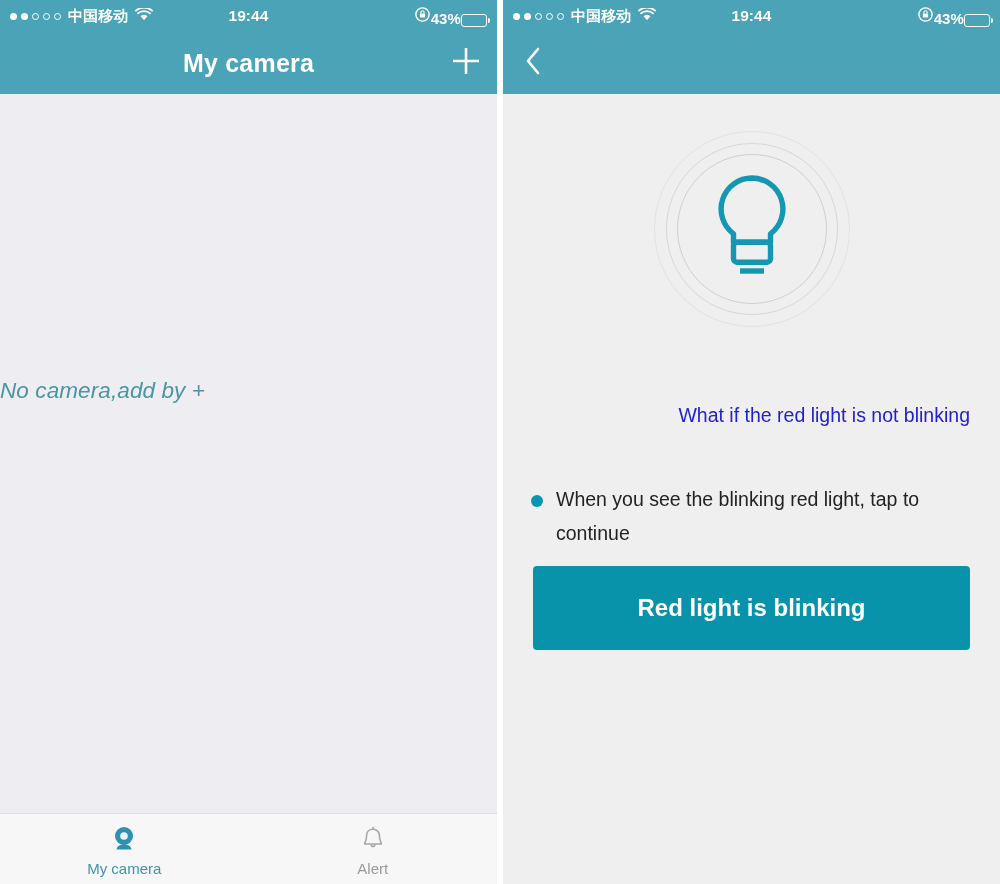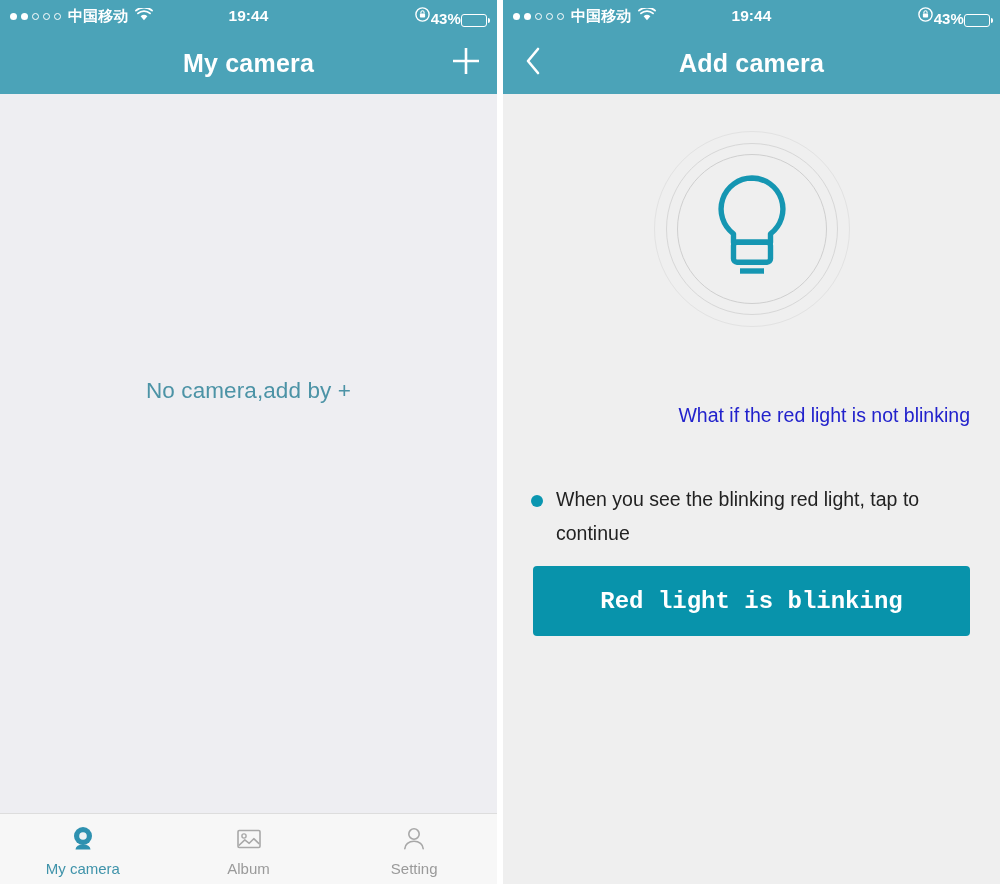--- a/index.html
+++ b/index.html
@@ -58,21 +58,21 @@
   }
   .nav-btn {
     width: 62px; height: 62px; display: flex; align-items: center; justify-content: center;
     position: relative; z-index: 2; cursor: pointer;
   }
   .nav-btn.right { margin-left: auto; }
 
   
   .left-body {
     position: absolute; top: 94px; left: 0; right: 0; bottom: 71px;
-    background: #eeeef2; display: flex; align-items: flex-start; justify-content: center;
+    background: #eeeef2; display: flex; align-items: flex-start;  font-style: italic;
   }
   .empty-text {
     margin-top: 284px; color: #4c93a6; font-size: 22.5px; letter-spacing: .1px;
   }
 
   
   .tabbar {
     position: absolute; left: 0; right: 0; bottom: 0; height: 71px;
     background: #f7f7f7; border-top: 1px solid #dddddd;
     display: flex; align-items: flex-start; padding-top: 9px;
@@ -105,23 +105,23 @@
   .bullet-row {
     position: absolute; top: 388px; left: 28px; right: 28px;
     display: flex; align-items: flex-start; gap: 13px;
   }
   .bullet-dot {
     width: 12px; height: 12px; border-radius: 50%; background: #0a96b0;
     flex: none; margin-top: 13px;
   }
   .bullet-text { color: #222222; font-size: 19.5px; line-height: 34px; }
   .cta-btn {
-    position: absolute; top: 472px; left: 30px; right: 30px; height: 70px;
+    position: absolute; top: 472px; left: 30px; right: 30px; height: 84px;
     background: #0893ab; color: #ffffff; border: none; border-radius: 4px;
-    font-family: Liberation Mono, monospace;
+    font-family: Liberation Sans, sans-serif;
     font-size: 24px; font-weight: bold; cursor: pointer;
   }
 </style>
 </head>
 <body>
 
 <div class="stage">
 
   <div class="phone phone-left">
 
@@ -178,41 +178,32 @@
         <span class="tab-ic">
           <svg width="30" height="30" viewBox="0 0 30 30">
             <circle cx="15" cy="12" r="9" fill="#2e91b0"></circle>
             <circle cx="15" cy="12" r="3.8" fill="#eef3f5"></circle>
             <path d="M7.5 25.5 a7.5 5.2 0 0 1 15 0 Z" fill="#2e91b0"></path>
           </svg>
         </span>
         <span class="tab-label">My camera</span>
       </div>
 
+
       <div class="tab">
         <span class="tab-ic">
           <svg width="30" height="30" viewBox="0 0 30 30">
-            <rect x="4" y="6.5" width="22" height="17" rx="1.2" stroke="#a8a8a8" stroke-width="1.6" fill="none"></rect>
-            <circle cx="10" cy="12" r="2.1" stroke="#a8a8a8" stroke-width="1.4" fill="none"></circle>
-            <path d="M4.8 21.5 l6-5.6 4.4 3.4 4.6-4.6 5.4 5.2" stroke="#a8a8a8" stroke-width="1.6" fill="none" stroke-linejoin="round"></path>
-          </svg>
-        </span>
-        <span class="tab-label">Album</span>
-      </div>
-
-
-      <div class="tab">
-        <span class="tab-ic">
-          <svg width="30" height="30" viewBox="0 0 30 30">
-            <circle cx="15" cy="10" r="5.2" stroke="#a8a8a8" stroke-width="1.6" fill="none"></circle>
-            <path d="M5.8 24.8 a9.2 7.6 0 0 1 18.4 0" stroke="#a8a8a8" stroke-width="1.6" fill="none" stroke-linecap="round"></path>
-          </svg>
-        </span>
-        <span class="tab-label">Setting</span>
-      </div>
+            <path d="M15 5.2 c-4 0-6.4 2.9-6.4 6.6 0 5-2 6.6-2 8.2 h16.8 c0-1.6-2-3.2-2-8.2 0-3.7-2.4-6.6-6.4-6.6 z" stroke="#a8a8a8" stroke-width="1.6" fill="none" stroke-linejoin="round"></path>
+            <path d="M12.8 20.4 a2.3 2.9 0 0 0 4.4 0" stroke="#a8a8a8" stroke-width="1.6" fill="none"></path>
+            <path d="M15 5.2 v-1.6" stroke="#a8a8a8" stroke-width="1.6" stroke-linecap="round"></path>
+          </svg>
+        </span>
+        <span class="tab-label">Alert</span>
+      </div>
+
 
     </div>
   </div>
 
   <div class="phone-gap"></div>
 
   <div class="phone phone-right">
 
     <div class="statusbar">
       <div class="sb-left">
@@ -247,21 +238,20 @@
     </div>
 
     <div class="navbar">
       <div class="nav-btn">
         <span>
           <svg width="26" height="34" viewBox="0 0 26 34">
             <path d="M17 5 L7 17 L17 29" stroke="#ffffff" stroke-width="2.6" fill="none" stroke-linecap="round" stroke-linejoin="round"></path>
           </svg>
         </span>
       </div>
-      <div class="nav-title">Add camera</div>
     </div>
 
     <div class="right-body">
 
       <div class="bulb-wrap">
         <div class="rings">
           <span class="ring r1"></span>
           <span class="ring r2"></span>
           <span class="ring r3"></span>
           <span class="bulb-ic">

